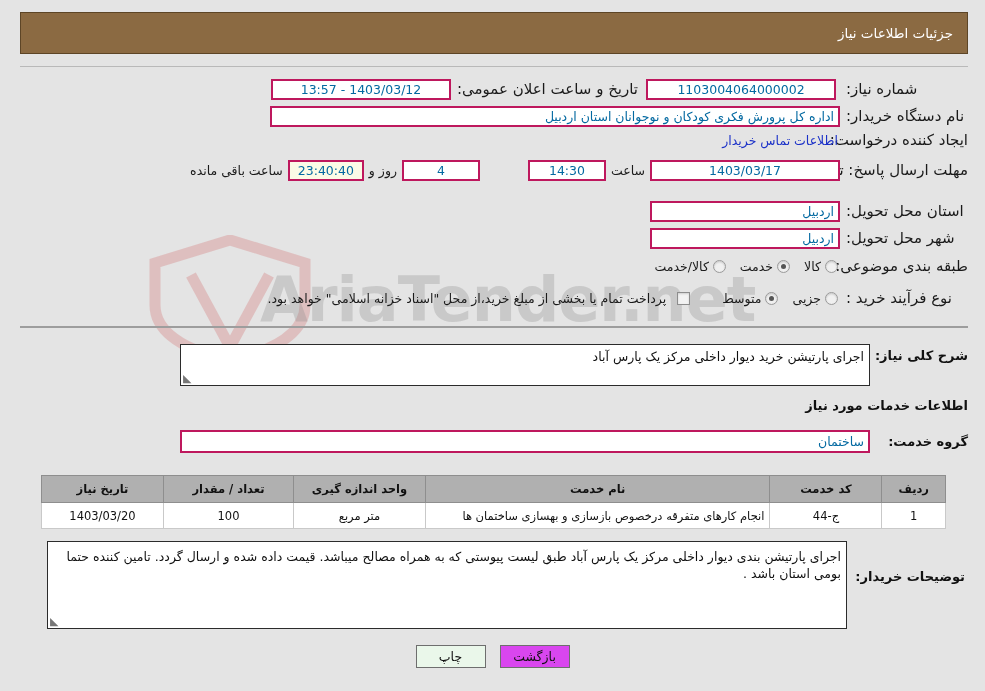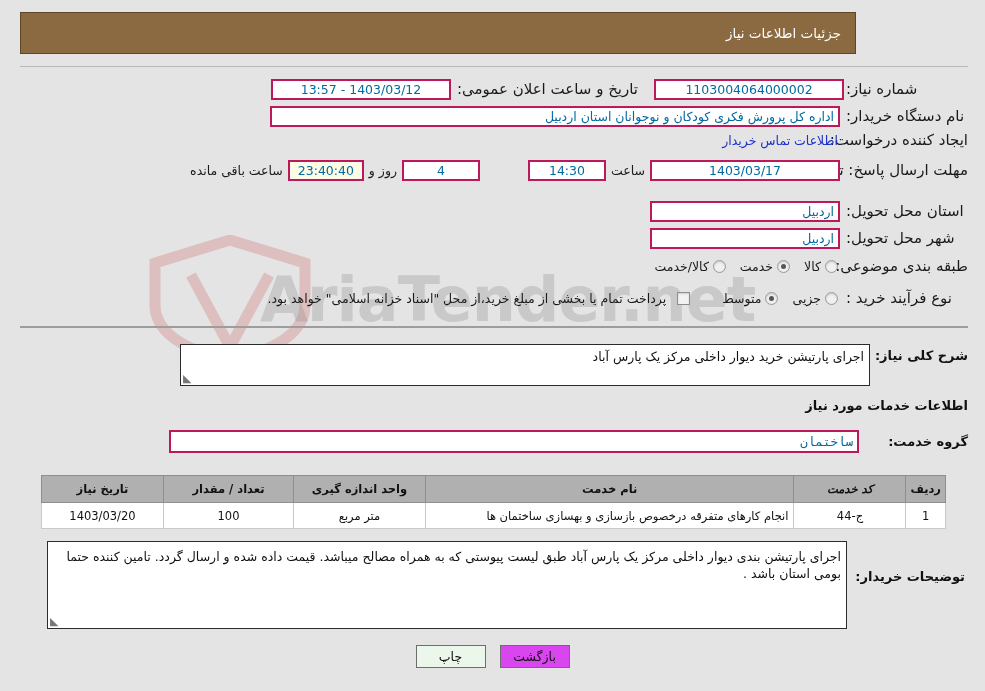--- a/index.html
+++ b/index.html
@@ -36,21 +36,21 @@
     letter-spacing: -1px;
     direction: ltr;
     white-space: nowrap;
   }
   #watermark .wm-shield { position: absolute; left: 25px; top: 0px; }
 
   
   #header-bar {
     position: absolute;
     left: 20px; top: 12px;
-    width: 836px; height: 42px;
+    width: 948px; height: 42px;
     background: #8b6a42;
     border: 1px solid #5d4526;
     display: flex;
     align-items: center;
     justify-content: flex-start;
     z-index: 2;
   }
   #header-title {
     color: #ffffff;
     font-size: 13.5px;
@@ -142,21 +142,21 @@
   }
   .big-lbl { font-size: 13px; font-weight: bold; color: #111; white-space: nowrap; }
 
   
   #tbl-wrap { position: absolute; left: 41px; top: 475px; width: 905px; z-index: 1; }
   table { border-collapse: collapse; width: 905px; }
   thead th {
     background: #b0b0b0;
     border: 1px solid #8e8e8e;
     font-size: 11.5px; font-weight: bold; color: #111;
-    height: 27px; padding: 0 4px; text-align: center;
+    height: 27px; padding: 0 16px; text-align: center;
   }
   tbody td {
     background: #ffffff;
     border: 1px solid #c9c9c9;
     font-size: 11.5px; color: #111;
     height: 26px; padding: 0 5px; text-align: center;
   }
   tbody td.ltext { text-align: right; }
 
   
@@ -190,21 +190,21 @@
   </div>
 
   <div id="header-bar">
     <div id="header-title">جزئیات اطلاعات نیاز</div>
   </div>
 
   <div id="top-panel">
 
     <div class="frow" style="right:0px; top:12px;">
       <div class="flabel" style="width:122px;">شماره نیاز:</div>
-      <div class="finput center" style="width:190px; margin-right:2px;">1103004064000002</div>
+      <div class="finput center" style="width:190px; margin-right:10px;">1103004064000002</div>
     </div>
     <div class="frow" style="right:330px; top:12px;">
       <div class="flabel">تاریخ و ساعت اعلان عمومی:</div>
       <div class="finput center" style="width:180px; margin-right:6px;">1403/03/12 - 13:57</div>
     </div>
 
     <div class="frow" style="right:0px; top:39px;">
       <div class="flabel" style="width:122px;">نام دستگاه خریدار:</div>
       <div class="finput rightal" style="width:570px; margin-right:6px;">اداره کل پرورش فکری کودکان و نوجوانان استان اردبیل</div>
     </div>
@@ -269,30 +269,30 @@
       <div class="ta-box" style="width:690px; height:42px; margin-right:6px;">
         <span>اجرای پارتیشن خرید دیوار داخلی مرکز یک پارس آباد</span>
         <span class="ta-grip">◢</span>
       </div>
     </div>
 
     <div class="section-title" style="position:absolute; right:0px; top:62px;">اطلاعات خدمات مورد نیاز</div>
 
     <div style="position:absolute; right:0px; top:94px; display:flex; align-items:center;">
       <div class="big-lbl" style="width:92px; text-align:right;">گروه خدمت:</div>
-      <div class="finput rightal" style="width:690px; height:23px; margin-right:17px;font-family:Liberation Mono, monospace;">ساختمان</div>
+      <div class="finput rightal" style="width:690px; height:23px; margin-right:6px;">ساختمان</div>
     </div>
   </div>
 
   <div id="tbl-wrap">
     <table>
       <thead>
         <tr>
           <th style="width:38px;">ردیف</th>
-          <th style="width:112px;font-style:italic;">کد خدمت</th>
+          <th style="width:112px;">کد خدمت</th>
           <th>نام خدمت</th>
           <th style="width:132px;">واحد اندازه گیری</th>
           <th style="width:130px;">تعداد / مقدار</th>
           <th style="width:122px;">تاریخ نیاز</th>
         </tr>
       </thead>
       <tbody>
         <tr>
           <td>1</td>
           <td>ج-44</td>

